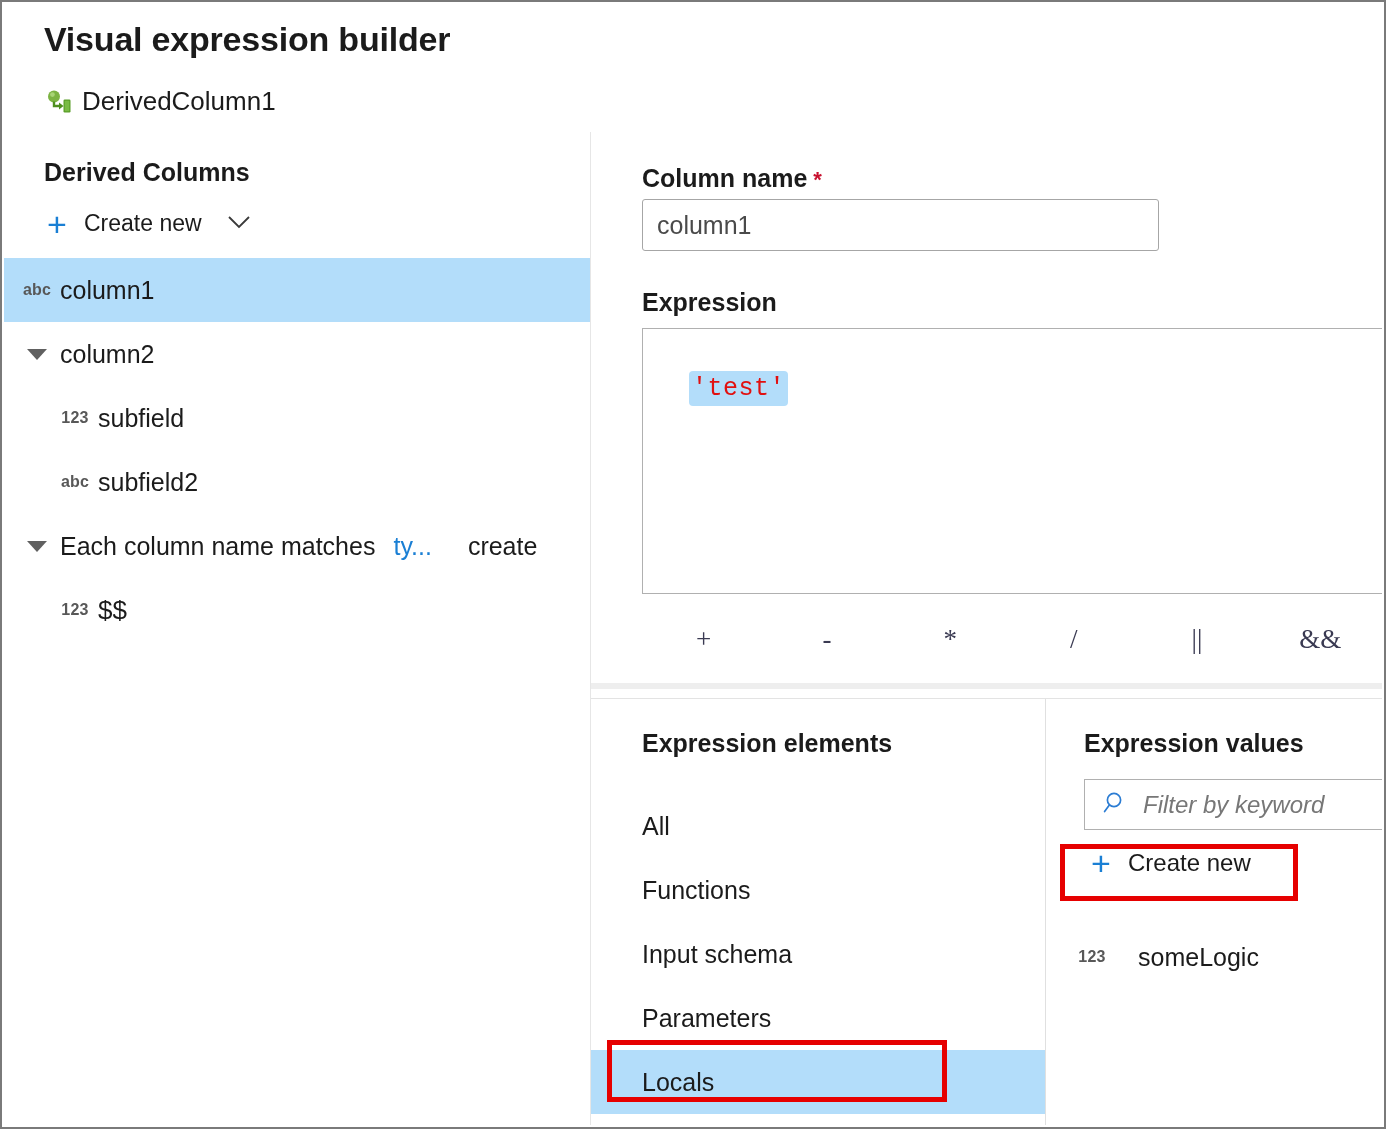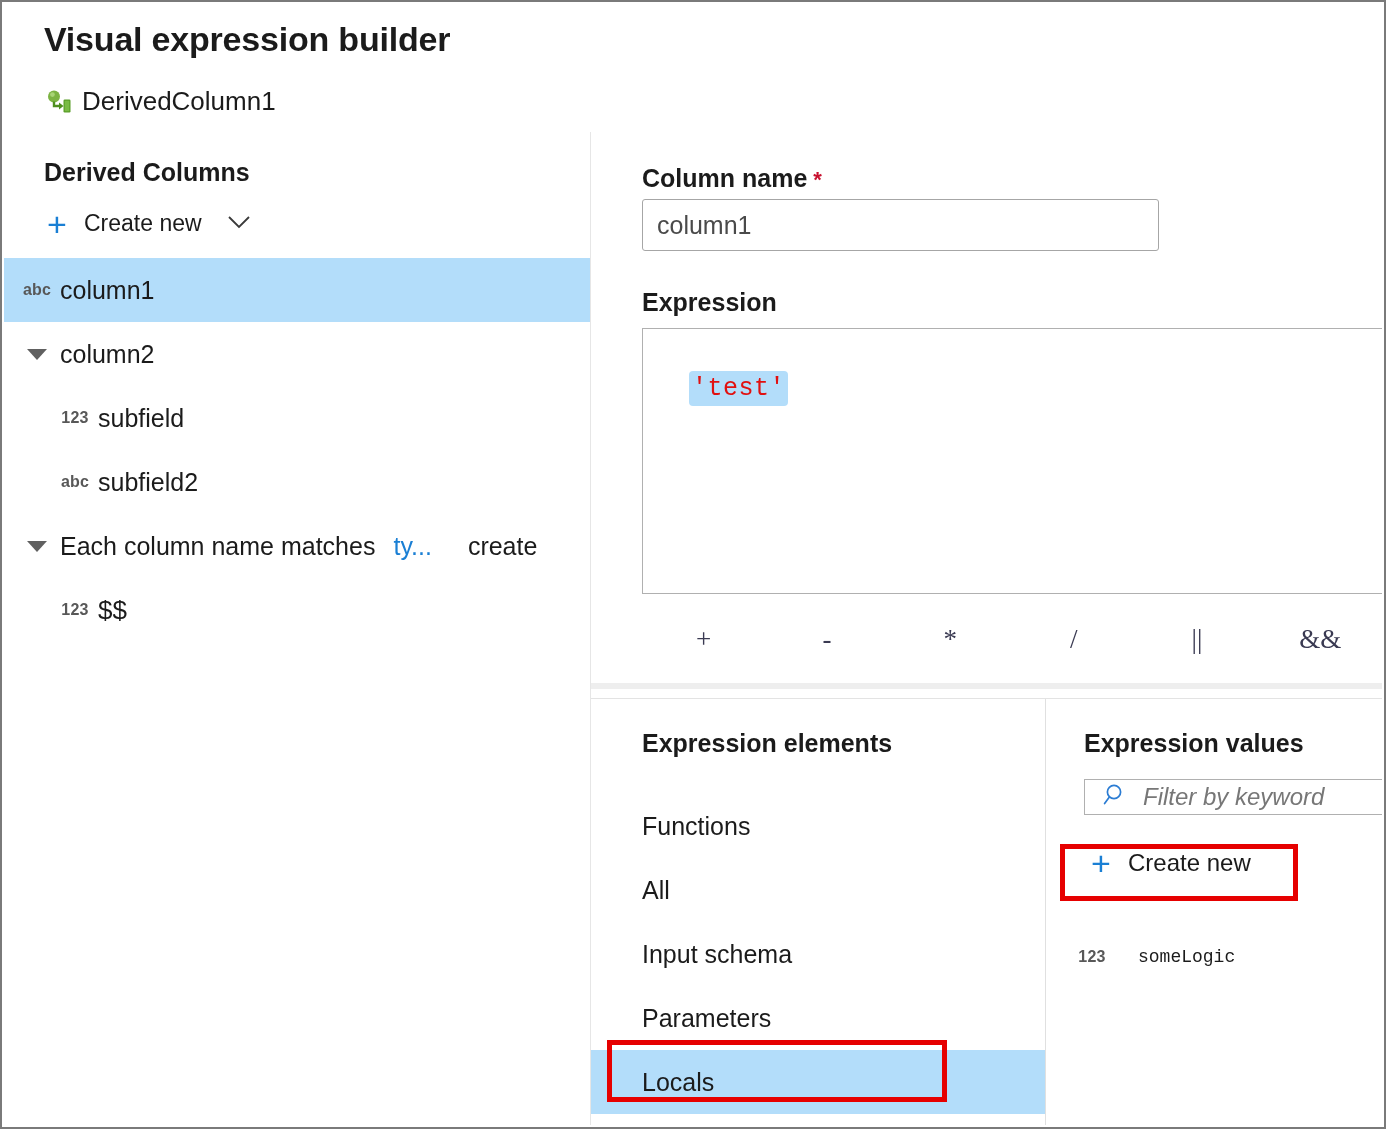--- a/index.html
+++ b/index.html
@@ -307,21 +307,21 @@
   .element-row.selected {
     background: #b3ddfa;
     width: 454px;
   }
 
   .filter-box {
     position: absolute;
     left: 38px;
     top: 80px;
     right: -2px;
-    height: 36px;
+    height: 51px;
     box-sizing: border-box;
     border: 1px solid #b0b0b0;
     border-right: none;
     background: #fff;
     display: flex;
     align-items: center;
     padding-left: 18px;
     gap: 14px;
     cursor: text;
   }
@@ -347,21 +347,21 @@
   .value-row {
     position: absolute;
     left: 0;
     top: 230px;
     display: flex;
     align-items: center;
     height: 56px;
     cursor: pointer;
   }
   .value-row .type-badge { width: 92px; }
-  .value-row .v-label { font-size: 18px; color: #1b1b1b; font-family: Liberation Mono, monospace; }
+  .value-row .v-label { font-size: 25px; color: #1b1b1b; }
 
   
   .annot {
     position: absolute;
     border: 5px solid #e60000;
     box-sizing: border-box;
     pointer-events: none;
   }
   .annot-locals { left: 605px; top: 1038px; width: 340px; height: 62px; }
   .annot-create-new { left: 1058px; top: 842px; width: 238px; height: 57px; }
@@ -472,22 +472,22 @@
     </div>
   </div>
 
   <div class="h-splitter"></div>
   <div class="h-rule"></div>
 
   <div class="elements-pane">
     <div class="pane-heading elements-heading">Expression elements</div>
 
     <div class="elements-list">
+      <div class="element-row">All</div>
       <div class="element-row">Functions</div>
-      <div class="element-row">All</div>
       <div class="element-row">Input schema</div>
       <div class="element-row">Parameters</div>
       <div class="element-row selected">Locals</div>
     </div>
   </div>
 
   <div class="vsplit-bottom"></div>
 
   <div class="values-pane">
     <div class="pane-heading values-heading">Expression values</div>

